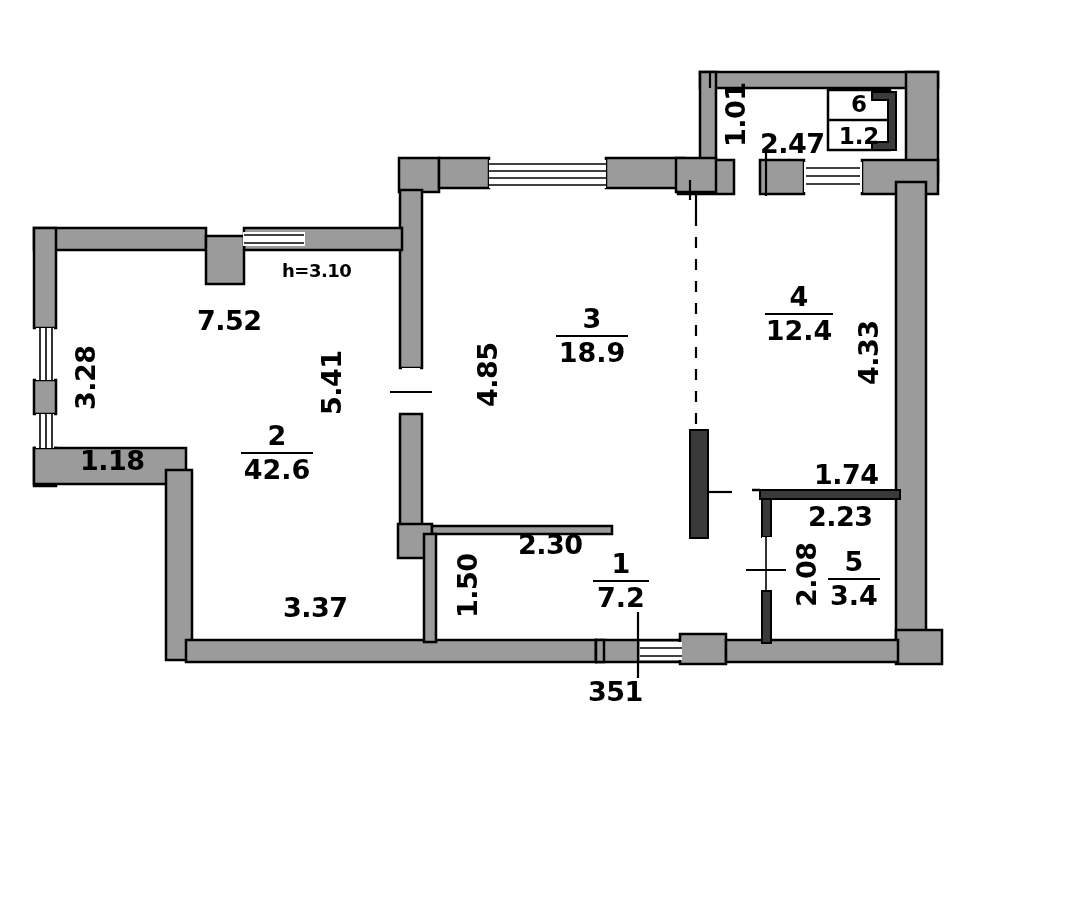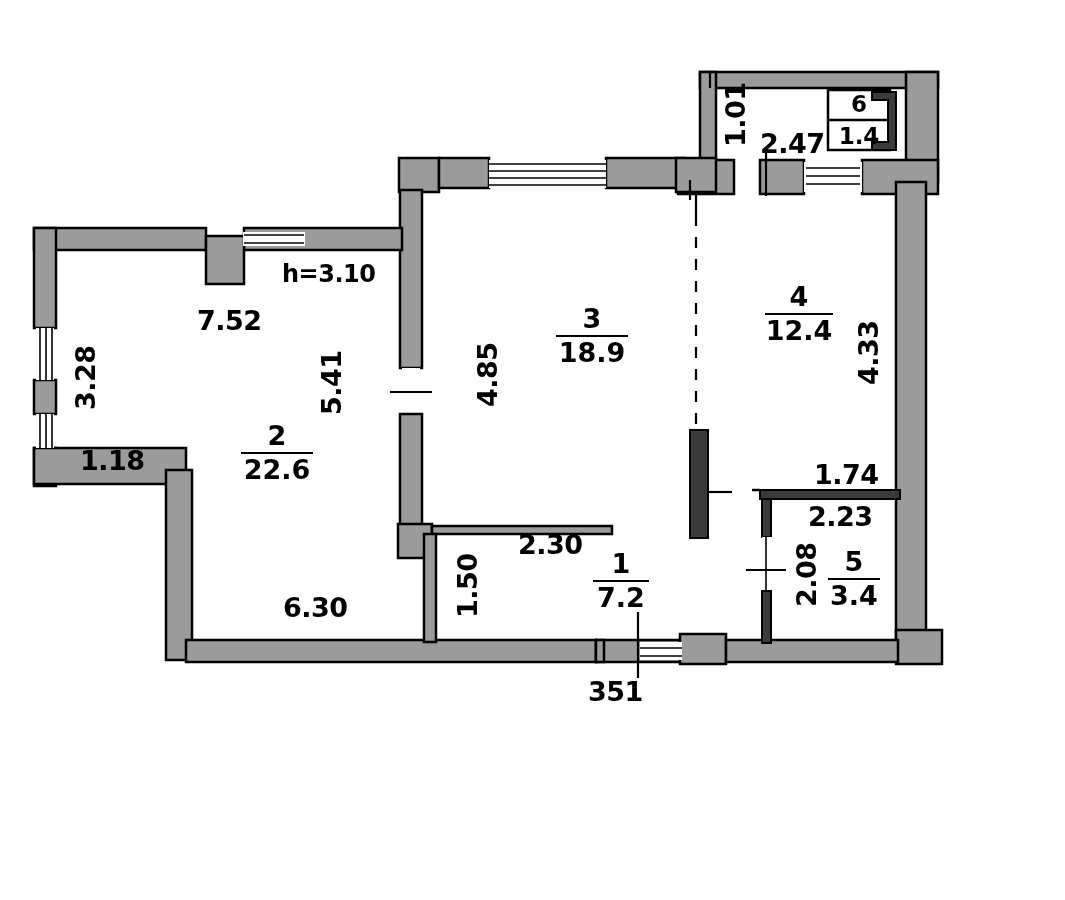--- a/index.html
+++ b/index.html
@@ -53,21 +53,21 @@
     font-size: 27px;
     letter-spacing: -0.5px;
   }
   .dim-v {
     font-size: 27px;
     letter-spacing: -0.5px;
     transform-origin: 0 0;
     transform: rotate(-90deg);
   }
   .hlabel {
-    font-size: 24px;
+    font-size: 18px;
     letter-spacing: -0.5px;
   }
   .room {
     position: absolute;
     text-align: center;
     font-family: "DejaVu Sans", sans-serif;
     font-weight: bold;
     color: #000;
     line-height: 1.05;
   }
@@ -251,40 +251,40 @@
     </g>
 
   </svg>
 
   <div class="lbl hlabel" style="left:282px; top:262px;">h=3.10</div>
 
   <div class="lbl dim" style="left:197px; top:307px;">7.52</div>
   <div class="lbl dim-v" style="left:72px; top:410px;">3.28</div>
   <div class="lbl dim" style="left:80px; top:447px;">1.18</div>
   <div class="lbl dim-v" style="left:318px; top:415px;">5.41</div>
-  <div class="lbl dim" style="left:283px; top:594px;">6.30</div>
+  <div class="lbl dim" style="left:283px; top:594px;">3.37</div>
 
   <div class="lbl dim-v" style="left:474px; top:407px;">4.85</div>
   <div class="lbl dim" style="left:518px; top:531px;">2.30</div>
   <div class="lbl dim-v" style="left:454px; top:618px;">1.50</div>
 
   <div class="lbl dim-v" style="left:722px; top:147px;">1.01</div>
   <div class="lbl dim" style="left:760px; top:130px;">2.47</div>
 
   <div class="lbl dim-v" style="left:855px; top:385px;">4.33</div>
   <div class="lbl dim" style="left:814px; top:461px;">1.74</div>
   <div class="lbl dim" style="left:808px; top:503px;">2.23</div>
   <div class="lbl dim-v" style="left:793px; top:607px;">2.08</div>
 
   <div class="lbl dim" style="left:588px; top:678px;">351</div>
 
   <div class="room" style="left:237px; top:422px; width:80px;">
     <span class="num">2</span>
     <span class="rule" style="width:72px;"></span>
-    <span class="area">22.6</span>
+    <span class="area">42.6</span>
   </div>
 
   <div class="room" style="left:552px; top:305px; width:80px;">
     <span class="num">3</span>
     <span class="rule" style="width:72px;"></span>
     <span class="area">18.9</span>
   </div>
 
   <div class="room" style="left:762px; top:283px; width:74px;">
     <span class="num">4</span>
@@ -300,16 +300,16 @@
 
   <div class="room" style="left:590px; top:550px; width:62px;">
     <span class="num">1</span>
     <span class="rule" style="width:56px;"></span>
     <span class="area">7.2</span>
   </div>
 
   <div class="room small" style="left:830px; top:92px; width:58px;">
     <span class="num">6</span>
     <span class="rule" style="width:58px; margin-top:3px; margin-bottom:3px;"></span>
-    <span class="area">1.4</span>
+    <span class="area">1.2</span>
   </div>
 
 </div>
 
 </body></html>

